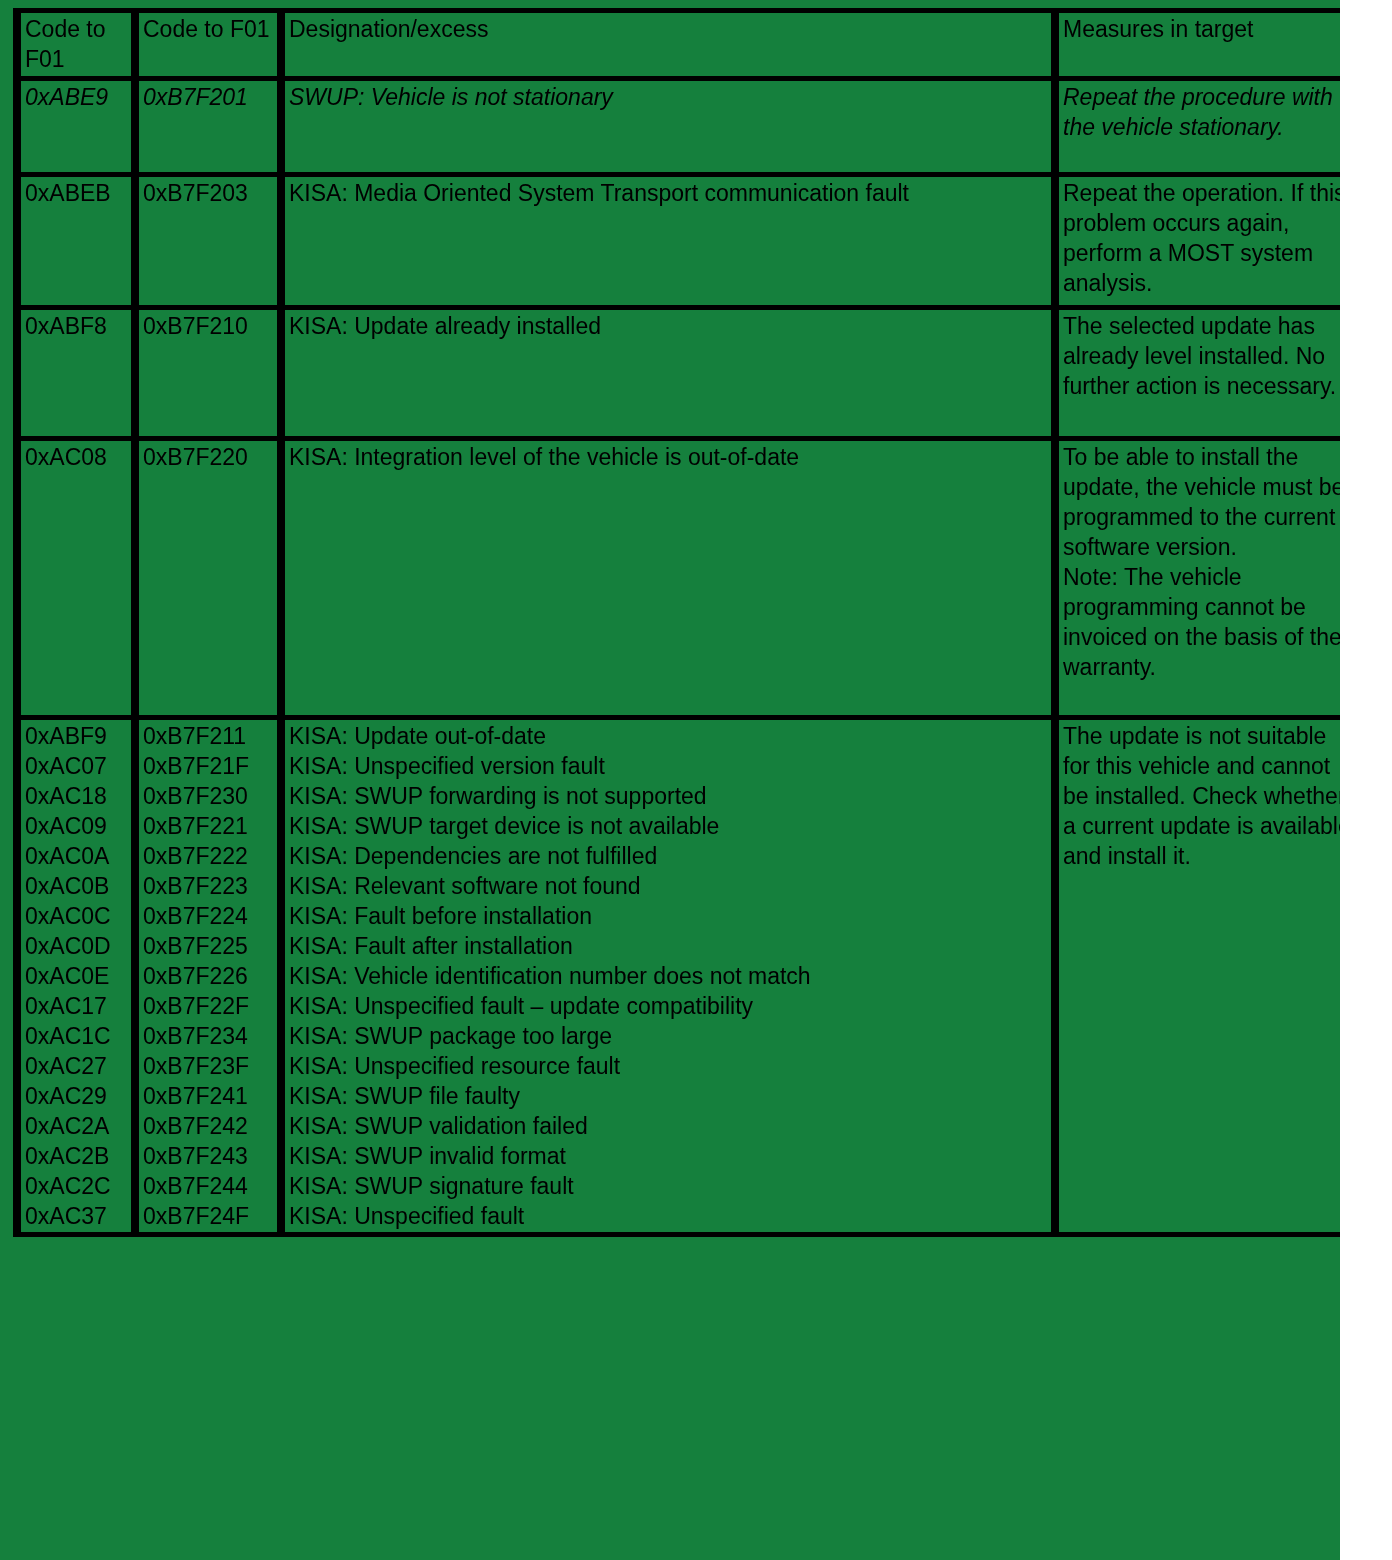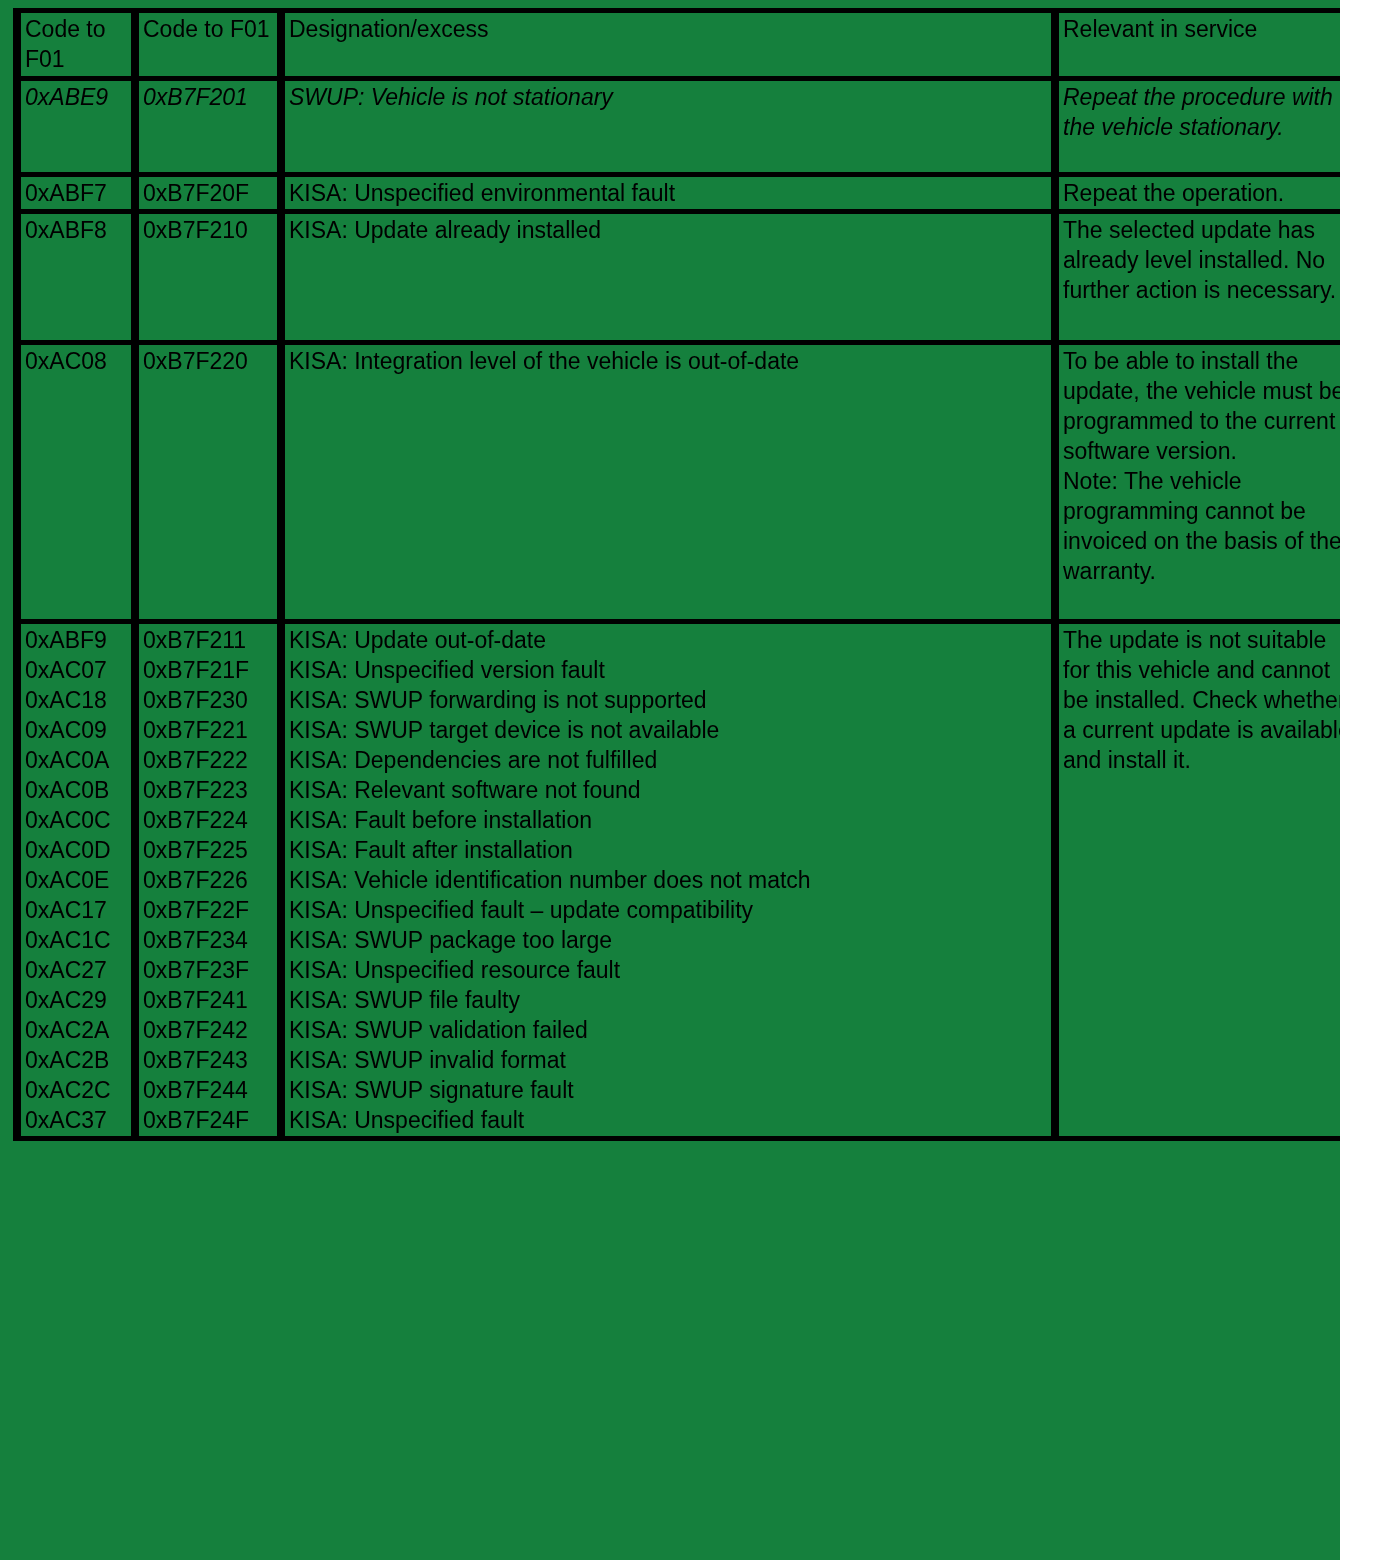--- a/index.html
+++ b/index.html
@@ -59,35 +59,35 @@
       <col class="c1">
         <col class="c2">
         <col class="c3">
         <col class="c4">
     </colgroup>
     <thead>
       <tr class="hdr">
         <th>Code to F01</th>
         <th>Code to F01</th>
         <th>Designation/excess</th>
-        <th>Relevant in service</th>
+        <th>Measures in target</th>
       </tr>
     </thead>
     <tbody>
       <tr class="r0">
         <td>0xABE9</td>
         <td>0xB7F201</td>
         <td>SWUP: Vehicle is not stationary</td>
         <td>Repeat the procedure with the vehicle stationary.</td>
       </tr>
-      <tr class="r3">
-        <td>0xABF7</td>
-        <td>0xB7F20F</td>
-        <td>KISA: Unspecified environmental fault</td>
-        <td>Repeat the operation.</td>
+      <tr class="r2">
+        <td>0xABEB</td>
+        <td>0xB7F203</td>
+        <td>KISA: Media Oriented System Transport communication fault</td>
+        <td>Repeat the operation. If this problem occurs again, perform a MOST system analysis.</td>
       </tr>
       <tr class="r4">
         <td>0xABF8</td>
         <td>0xB7F210</td>
         <td>KISA: Update already installed</td>
         <td>The selected update has already level installed. No further action is necessary.</td>
       </tr>
       <tr class="r5">
         <td>0xAC08</td>
         <td>0xB7F220</td>

